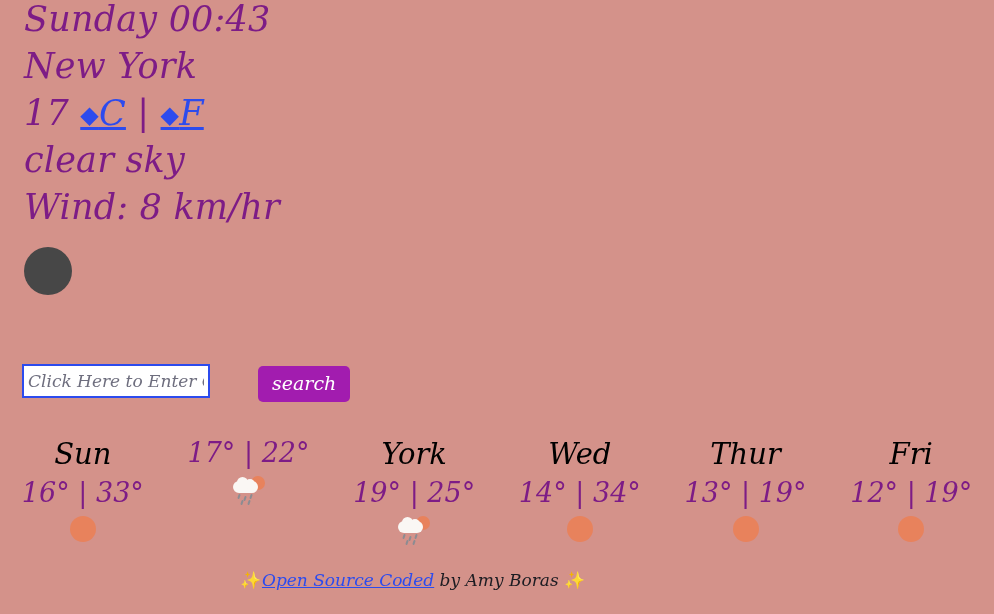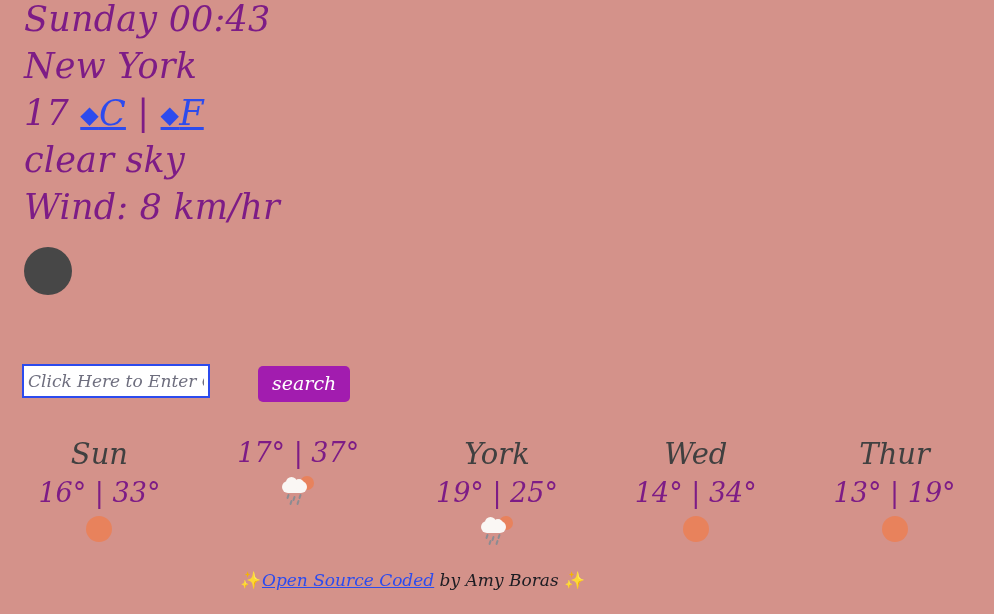--- a/index.html
+++ b/index.html
@@ -122,21 +122,21 @@
     left: 0;
     top: 434px;
     width: 994px;
     display: flex;
   }
   .forecast-day {
     flex: 1 1 0;
     text-align: center;
   }
   .day-name {
-    color: #404040;
+    color: #000000;
     font-size: 29px;
     font-style: italic;
     line-height: 40px;
     display: block;
   }
   .day-temps {
     color: #7D1C86;
     font-size: 27px;
     font-style: italic;
     line-height: 38px;
@@ -274,21 +274,21 @@
 
   <div class="forecast-day">
     <span class="day-name">Sun</span>
     <span class="day-temps">16° | 33°</span>
     <span class="day-icon">
       <span class="icon-sun"></span>
     </span>
   </div>
 
   <div class="forecast-day">
-    <span class="day-temps">17° | 37°</span>
+    <span class="day-temps">17° | 22°</span>
     <span class="day-icon">
       <span class="icon-rain-sun">
         <span class="rs-sun"></span>
         <span class="rs-cloud"></span>
         <span class="rs-cloud-bump-a"></span>
         <span class="rs-cloud-bump-b"></span>
         <span class="rs-drop rs-d1"></span>
         <span class="rs-drop rs-d2"></span>
         <span class="rs-drop rs-d3"></span>
         <span class="rs-drop rs-d4"></span>
@@ -324,16 +324,23 @@
   </div>
 
   <div class="forecast-day">
     <span class="day-name">Thur</span>
     <span class="day-temps">13° | 19°</span>
     <span class="day-icon">
       <span class="icon-sun"></span>
     </span>
   </div>
 
+  <div class="forecast-day">
+    <span class="day-name">Fri</span>
+    <span class="day-temps">12° | 19°</span>
+    <span class="day-icon">
+      <span class="icon-sun"></span>
+    </span>
+  </div>
 
 </div>
 
 <div class="footer"><span class="sparkle">✨</span><span class="footer-link">Open Source Coded</span><span class="footer-by"> by Amy Boras </span><span class="sparkle">✨</span></div>
 
 </body></html>

